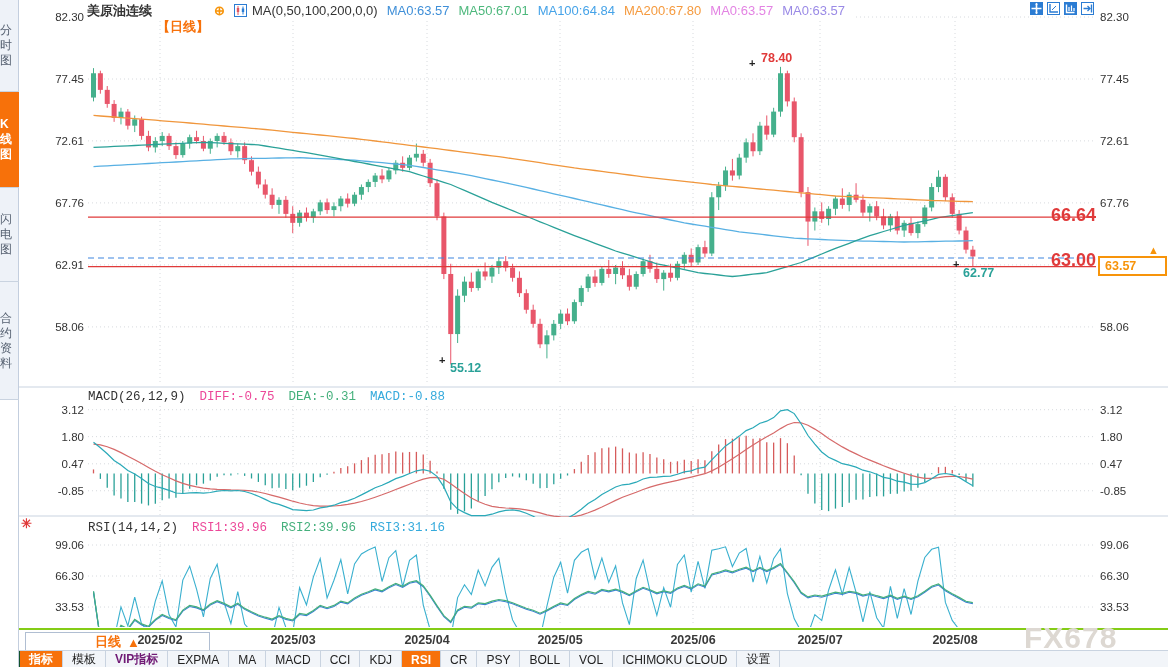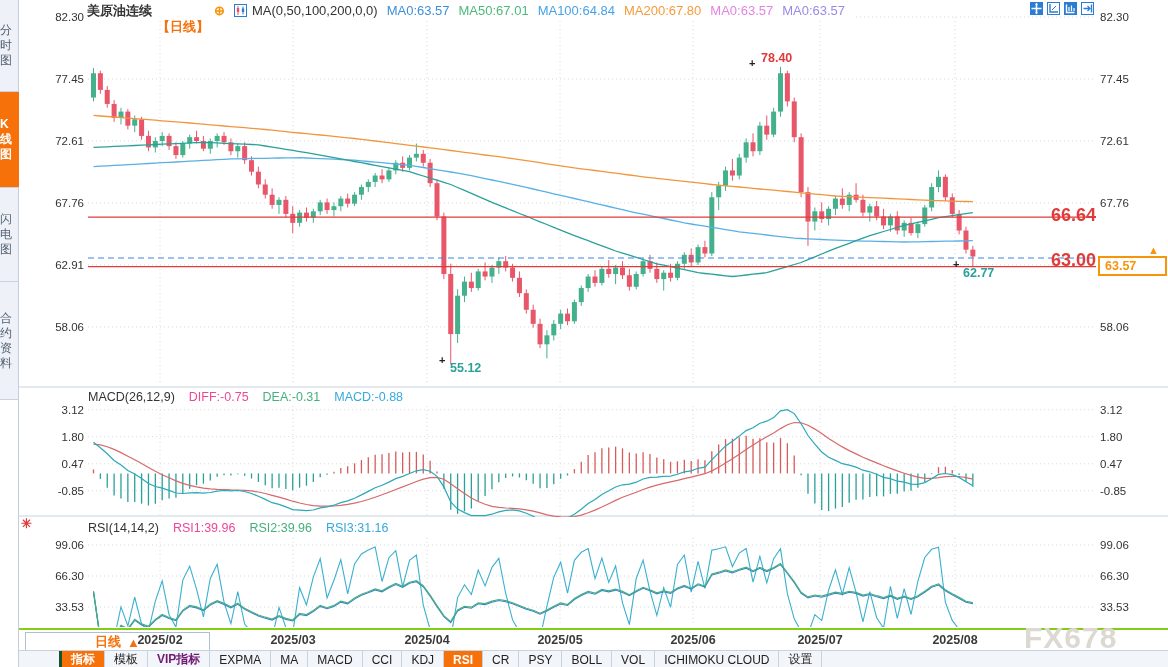--- a/index.html
+++ b/index.html
@@ -12,39 +12,39 @@
   #side-filler{position:absolute;left:0;top:400px;width:18px;height:267px;background:#fff;}
   
   #hdr{position:absolute;left:87px;top:2px;height:17px;display:flex;align-items:center;gap:9px;font-size:13px;color:#333;white-space:nowrap;background:#fff;padding-right:8px;}
   .hdr-title{font-weight:bold;color:#333;}
   .hdr-period{color:#f7710a;font-weight:bold;margin-top:32px;}
   .hdr-plus{color:#f7940a;font-size:13px;font-weight:bold;}
   .mv0{color:#3f8fd8}.mv1{color:#4db87c}.mv2{color:#46a3e8}.mv3{color:#f59a3e}.mv4{color:#e383e3}.mv5{color:#9a8ae6}
   #topicons{position:absolute;left:1030px;top:2px;display:flex;gap:4px;}
   .ticon{width:13px;height:13px;display:block;cursor:pointer;}
   
-  .ind-hdr{position:absolute;left:88px;display:flex;gap:14px;font-size:12.5px;color:#333;background:transparent;white-space:nowrap;}
+  .ind-hdr{position:absolute;left:88px;display:flex;gap:14px;font-size:12.5px;color:#333;background:transparent;white-space:nowrap;font-family:Liberation Mono, monospace;}
   .c-diff{color:#ec4899}.c-dea{color:#45b07c}.c-macd{color:#35aadc}
   
   .anno{position:absolute;font-size:12.5px;font-weight:bold;white-space:nowrap;}
   .anno-red{color:#e03a3a}.anno-teal{color:#2aa198}
   .cross{position:absolute;font-size:11px;color:#222;font-weight:bold;}
   .lvl-label{position:absolute;width:56px;text-align:right;font-size:18px;font-weight:bold;color:#e03a3a;}
   #curbox{position:absolute;left:1098px;top:256px;width:60px;height:16px;border:2px solid #f7940a;background:#fff;color:#f7940a;font-size:12.5px;font-weight:bold;line-height:16px;padding-left:5px;}
   #curarrow{position:absolute;left:1148px;top:244px;color:#f7940a;font-size:11px;}
   #sunicon{position:absolute;left:21px;top:516px;color:#e03a3a;font-size:13px;font-weight:bold;}
   
   #axisrow{position:absolute;left:19px;top:628px;width:1149px;height:22px;background:#fff;border-top:2px solid #84cc16;}
   #periodbox{position:absolute;left:6px;top:2px;width:183px;height:18px;border:1px solid #b0bed2;background:#fff;display:flex;align-items:center;justify-content:center;gap:6px;cursor:pointer;}
   #periodbox span{color:#f7710a;font-weight:bold;font-size:13px;}
   .month{position:absolute;top:3px;transform:translateX(-50%);font-size:12.5px;font-weight:bold;color:#3a3a3a;}
   
   #toolbar{position:absolute;left:19px;top:650px;width:1149px;height:17px;background:#f2f5f9;border-top:1px solid #c9d3e0;display:flex;align-items:stretch;}
   .tab{padding:0 9px;font-size:12px;color:#222;display:flex;align-items:center;border-right:1px solid #c9d3e0;cursor:pointer;white-space:nowrap;}
-  .tab:first-child{border-left:3px solid #14532d;margin-left:40px;}
+  .tab:first-child{border-left:1px solid #14532d;}
   .tab.active{background:#f7710a;color:#fff;font-weight:bold;}
   .tab.vip{color:#701a75;font-weight:bold;}
   #wm{position:absolute;left:1024px;top:621px;font-size:30px;font-weight:bold;color:#ddd8d2;letter-spacing:1px;}
 </style>
 </head>
 <body>
 
 <div id="stage">
 
   <svg id="chart" class="abs" style="left:0;top:0" width="1168" height="667">

